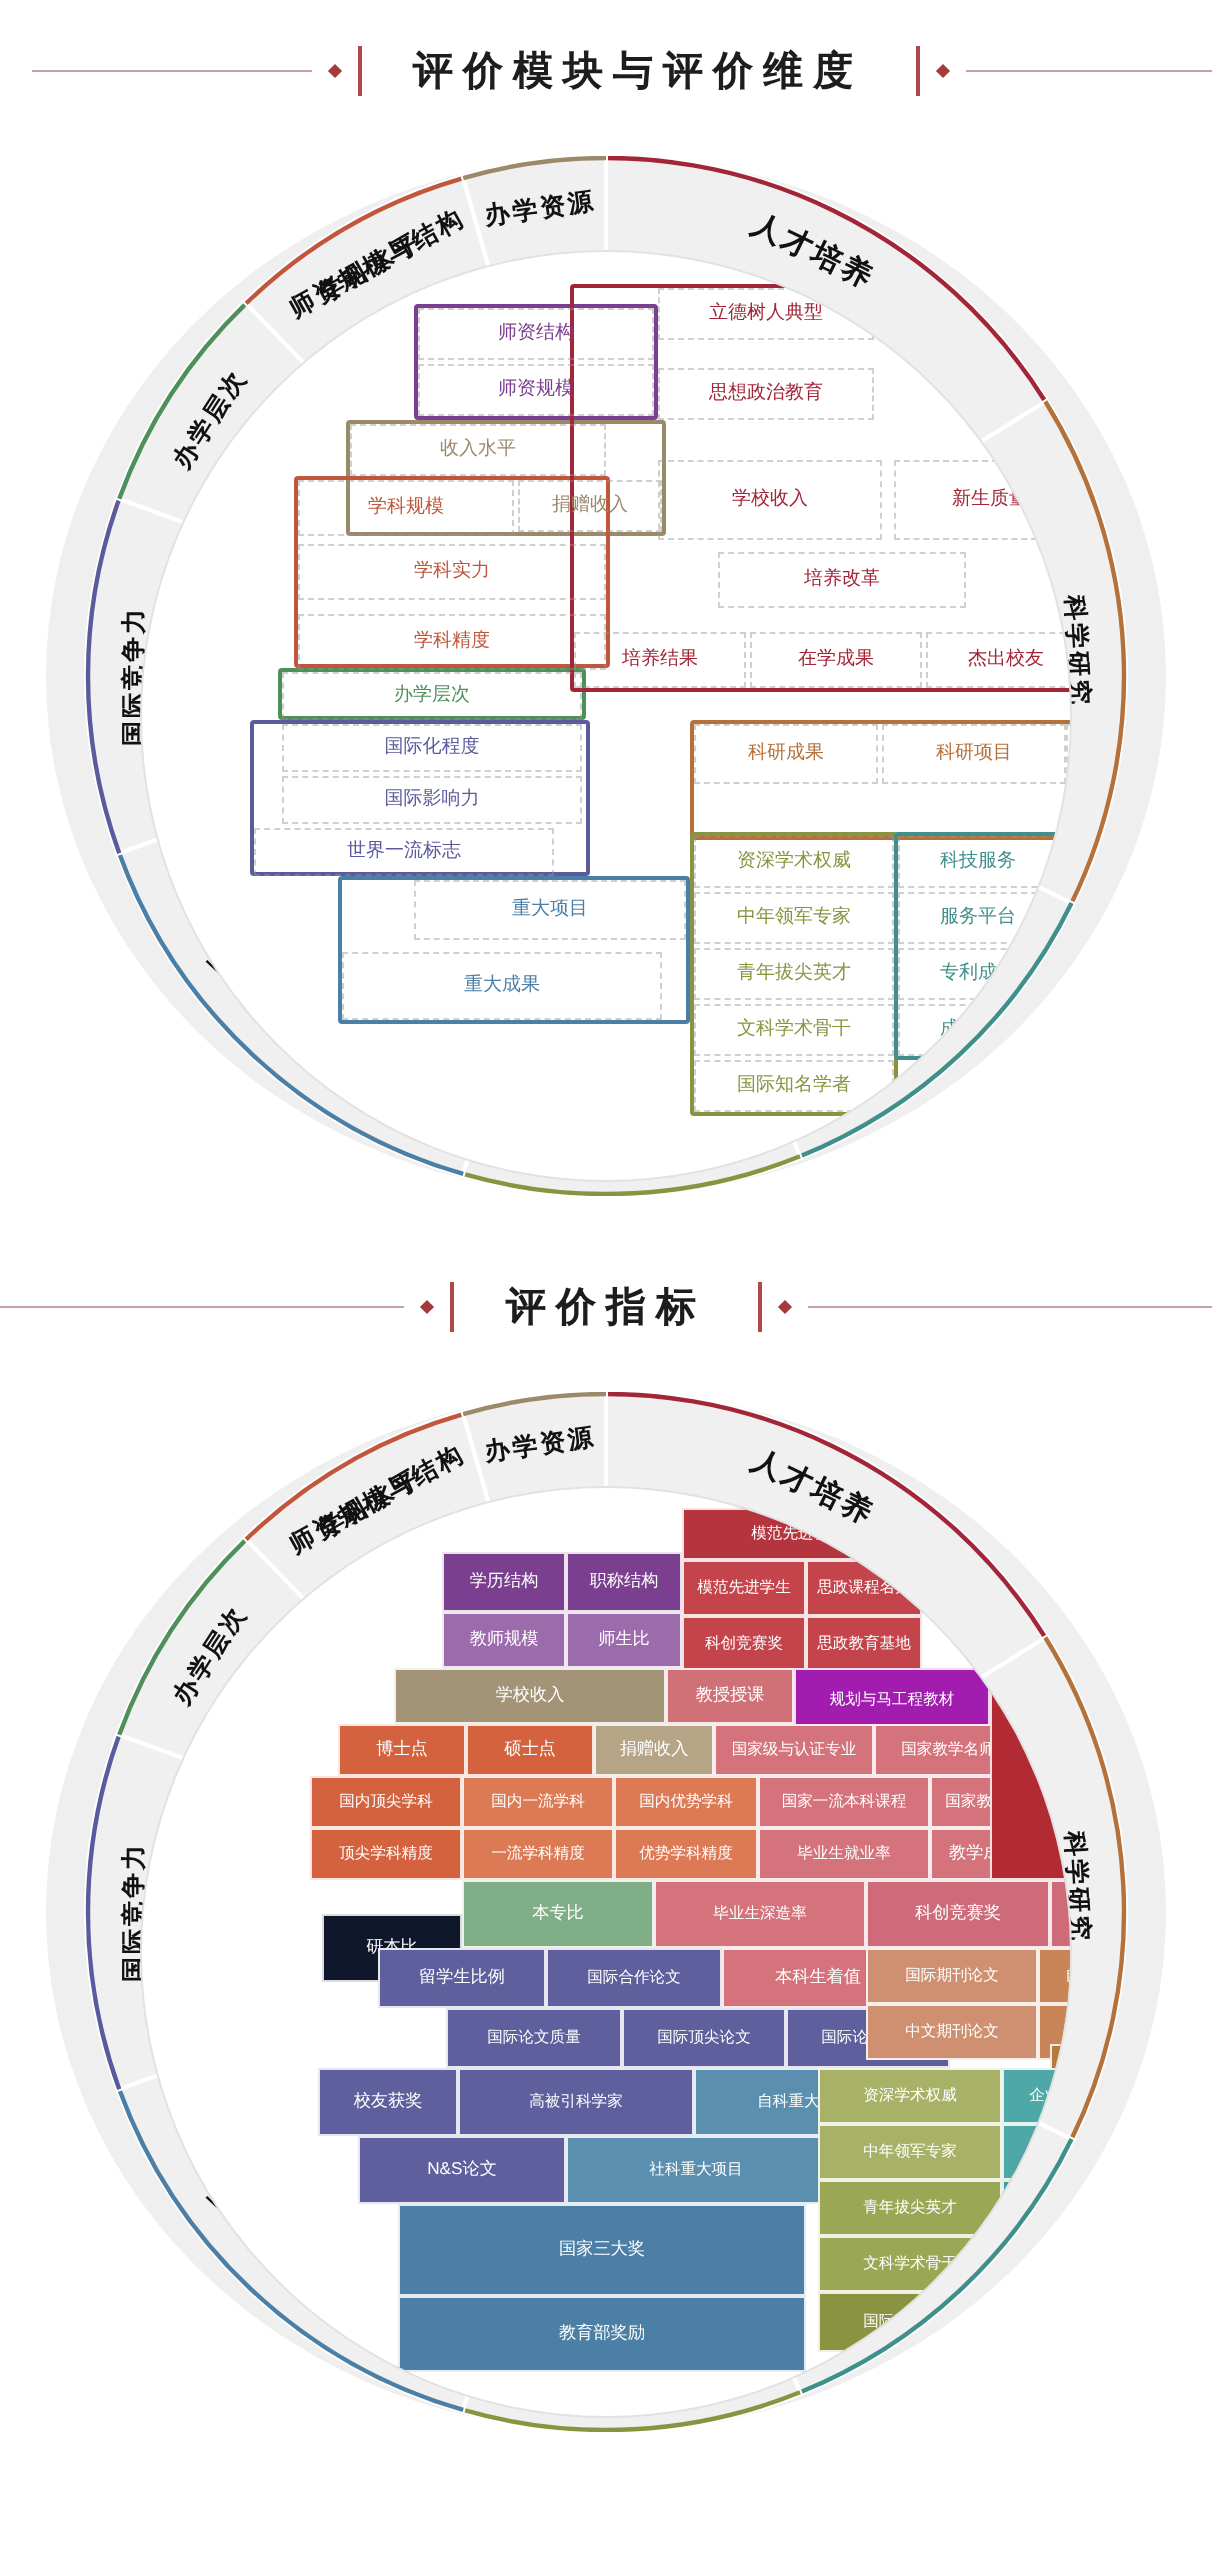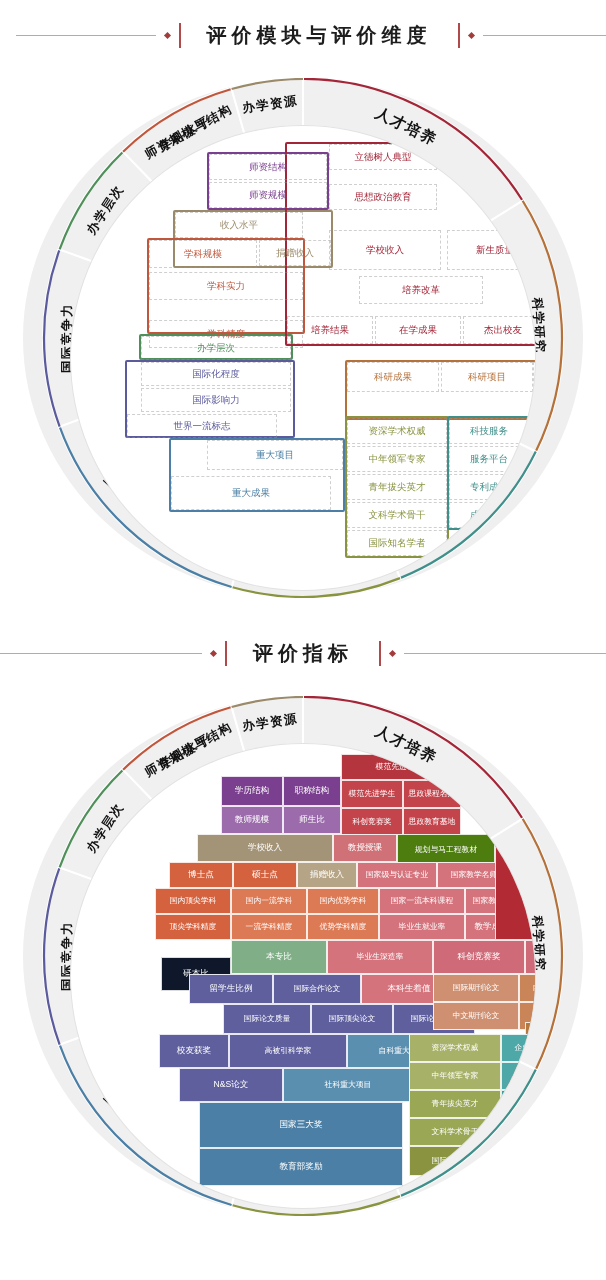--- a/index.html
+++ b/index.html
@@ -115,21 +115,21 @@
         <div class="grp" style="left: 214px; top: 16px; width: 260px; height: 204px; border: 2px solid rgb(163, 38, 56);"></div>
         <div class="grp" style="left: 274px; top: 234px; width: 266px; height: 60px; border: 2px solid rgb(181, 113, 58);"></div>
         <div class="grp" style="left: 274px; top: 290px; width: 104px; height: 142px; border: 2px solid rgb(138, 148, 64);"></div>
         <div class="grp" style="left: 376px; top: 290px; width: 84px; height: 114px; border: 2px solid rgb(63, 143, 138);"></div>
         <div class="cell" style="left: 138px; top: 28px; width: 118px; height: 26px; color: rgb(123, 63, 143);">师资结构</div>
         <div class="cell" style="left: 138px; top: 56px; width: 118px; height: 26px; color: rgb(123, 63, 143);">师资规模</div>
         <div class="cell" style="left: 104px; top: 86px; width: 128px; height: 26px; color: rgb(154, 138, 106);">收入水平</div>
         <div class="cell" style="left: 188px; top: 114px; width: 72px; height: 26px; color: rgb(154, 138, 106);">捐赠收入</div>
         <div class="cell" style="left: 78px; top: 114px; width: 108px; height: 28px; color: rgb(192, 87, 60);">学科规模</div>
         <div class="cell" style="left: 78px; top: 146px; width: 154px; height: 28px; color: rgb(192, 87, 60);">学科实力</div>
-        <div class="cell" style="left: 78px; top: 194px; width: 154px; height: 28px; color: rgb(192, 87, 60);">学科精度</div>
+        <div class="cell" style="left: 78px; top: 181px; width: 154px; height: 28px; color: rgb(192, 87, 60);">学科精度</div>
         <div class="cell" style="left: 70px; top: 210px; width: 150px; height: 24px; color: rgb(79, 143, 90);">办学层次</div>
         <div class="cell" style="left: 70px; top: 236px; width: 150px; height: 24px; color: rgb(91, 90, 157);">国际化程度</div>
         <div class="cell" style="left: 70px; top: 262px; width: 150px; height: 24px; color: rgb(91, 90, 157);">国际影响力</div>
         <div class="cell" style="left: 56px; top: 288px; width: 150px; height: 24px; color: rgb(91, 90, 157);">世界一流标志</div>
         <div class="cell" style="left: 136px; top: 314px; width: 136px; height: 30px; color: rgb(75, 127, 165);">重大项目</div>
         <div class="cell" style="left: 100px; top: 350px; width: 160px; height: 34px; color: rgb(75, 127, 165);">重大成果</div>
         <div class="cell" style="left: 258px; top: 18px; width: 108px; height: 26px; color: rgb(163, 38, 56);">立德树人典型</div>
         <div class="cell" style="left: 258px; top: 58px; width: 108px; height: 26px; color: rgb(163, 38, 56);">思想政治教育</div>
         <div class="cell" style="left: 258px; top: 104px; width: 112px; height: 40px; color: rgb(163, 38, 56);">学校收入</div>
         <div class="cell" style="left: 376px; top: 104px; width: 96px; height: 40px; color: rgb(163, 38, 56);">新生质量</div>
@@ -222,21 +222,21 @@
         <div class="tile" style="left: 212px; top: 32px; width: 58px; height: 30px; background: rgb(123, 63, 143);">职称结构</div>
         <div class="tile" style="left: 150px; top: 62px; width: 62px; height: 28px; background: rgb(155, 107, 171);">教师规模</div>
         <div class="tile" style="left: 212px; top: 62px; width: 58px; height: 28px; background: rgb(155, 107, 171);">师生比</div>
         <div class="tile sm" style="left: 270px; top: 10px; width: 116px; height: 26px; background: rgb(181, 53, 63);">模范先进教师</div>
         <div class="tile sm" style="left: 270px; top: 36px; width: 62px; height: 28px; background: rgb(196, 68, 76);">模范先进学生</div>
         <div class="tile sm" style="left: 332px; top: 36px; width: 58px; height: 28px; background: rgb(196, 68, 76);">思政课程名师</div>
         <div class="tile sm" style="left: 270px; top: 64px; width: 62px; height: 28px; background: rgb(196, 68, 76);">科创竞赛奖</div>
         <div class="tile sm" style="left: 332px; top: 64px; width: 58px; height: 28px; background: rgb(196, 68, 76);">思政教育基地</div>
         <div class="tile" style="left: 126px; top: 90px; width: 136px; height: 28px; background: rgb(163, 147, 119);">学校收入</div>
         <div class="tile" style="left: 262px; top: 90px; width: 64px; height: 28px; background: rgb(208, 113, 119);">教授授课</div>
-        <div class="tile sm" style="left: 326px; top: 90px; width: 98px; height: 33px; background: #4d7c0f;">规划与马工程教材</div>
+        <div class="tile sm" style="left: 326px; top: 90px; width: 98px; height: 33px; background: #a21caf;">规划与马工程教材</div>
         <div class="tile" style="left: 98px; top: 118px; width: 64px; height: 26px; background: rgb(212, 98, 63);">博士点</div>
         <div class="tile" style="left: 162px; top: 118px; width: 64px; height: 26px; background: rgb(212, 98, 63);">硕士点</div>
         <div class="tile" style="left: 226px; top: 118px; width: 60px; height: 26px; background: rgb(181, 164, 134);">捐赠收入</div>
         <div class="tile sm" style="left: 286px; top: 118px; width: 80px; height: 26px; background: rgb(212, 115, 124);">国家级与认证专业</div>
         <div class="tile sm" style="left: 366px; top: 118px; width: 74px; height: 26px; background: rgb(212, 115, 124);">国家教学名师</div>
         <div class="tile sm" style="left: 84px; top: 144px; width: 76px; height: 26px; background: rgb(212, 98, 63);">国内顶尖学科</div>
         <div class="tile sm" style="left: 160px; top: 144px; width: 76px; height: 26px; background: rgb(220, 122, 85);">国内一流学科</div>
         <div class="tile sm" style="left: 236px; top: 144px; width: 72px; height: 26px; background: rgb(220, 122, 85);">国内优势学科</div>
         <div class="tile sm" style="left: 308px; top: 144px; width: 86px; height: 26px; background: rgb(212, 115, 124);">国家一流本科课程</div>
         <div class="tile sm" style="left: 394px; top: 144px; width: 62px; height: 26px; background: rgb(212, 115, 124);">国家教学基地</div>

